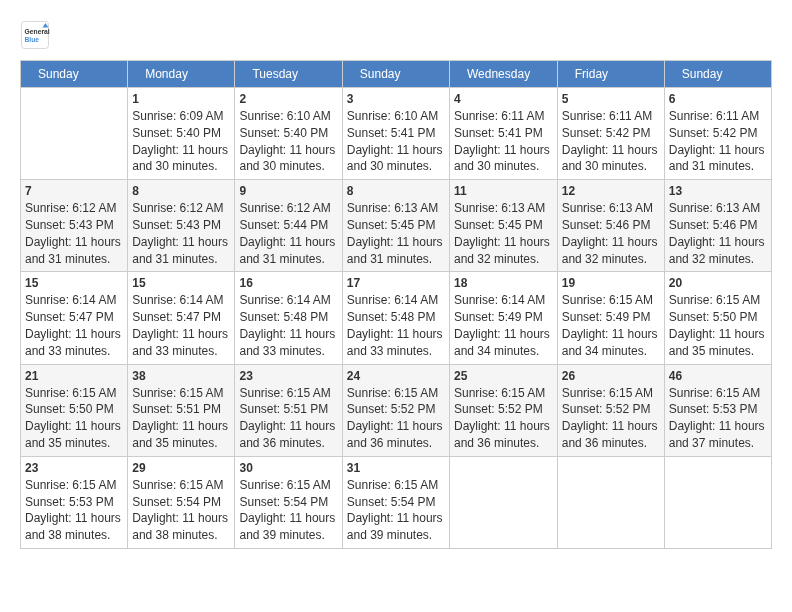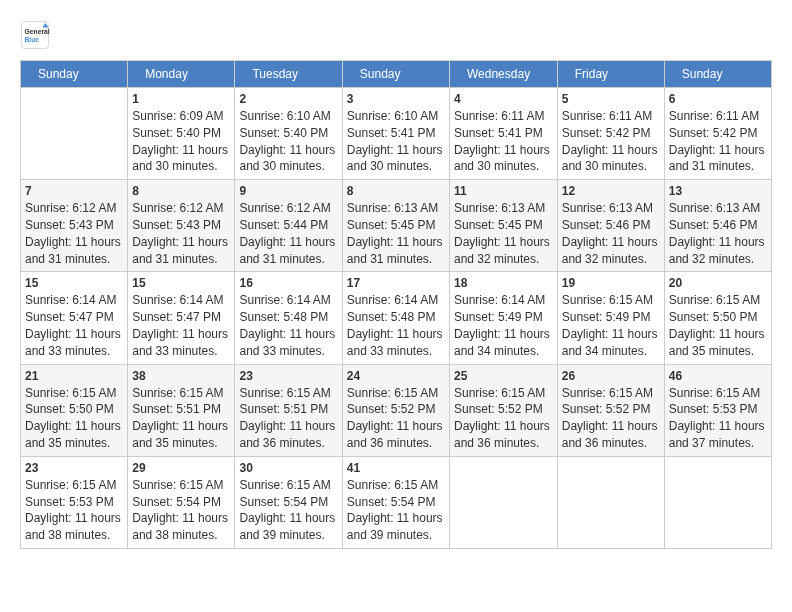--- a/index.html
+++ b/index.html
@@ -235,21 +235,21 @@
         </td>
         <td>
           <span class="day-num">29</span>
           <div class="day-info">Sunrise: 6:15 AM<br>Sunset: 5:54 PM<br>Daylight: 11 hours and 38 minutes.</div>
         </td>
         <td>
           <span class="day-num">30</span>
           <div class="day-info">Sunrise: 6:15 AM<br>Sunset: 5:54 PM<br>Daylight: 11 hours and 39 minutes.</div>
         </td>
         <td>
-          <span class="day-num">41</span>
+          <span class="day-num">31</span>
           <div class="day-info">Sunrise: 6:15 AM<br>Sunset: 5:54 PM<br>Daylight: 11 hours and 39 minutes.</div>
         </td>
         <td class="empty-cell"></td>
         <td class="empty-cell"></td>
         <td class="empty-cell"></td>
       </tr>
     </tbody>
 </table>
 
 </body></html>

